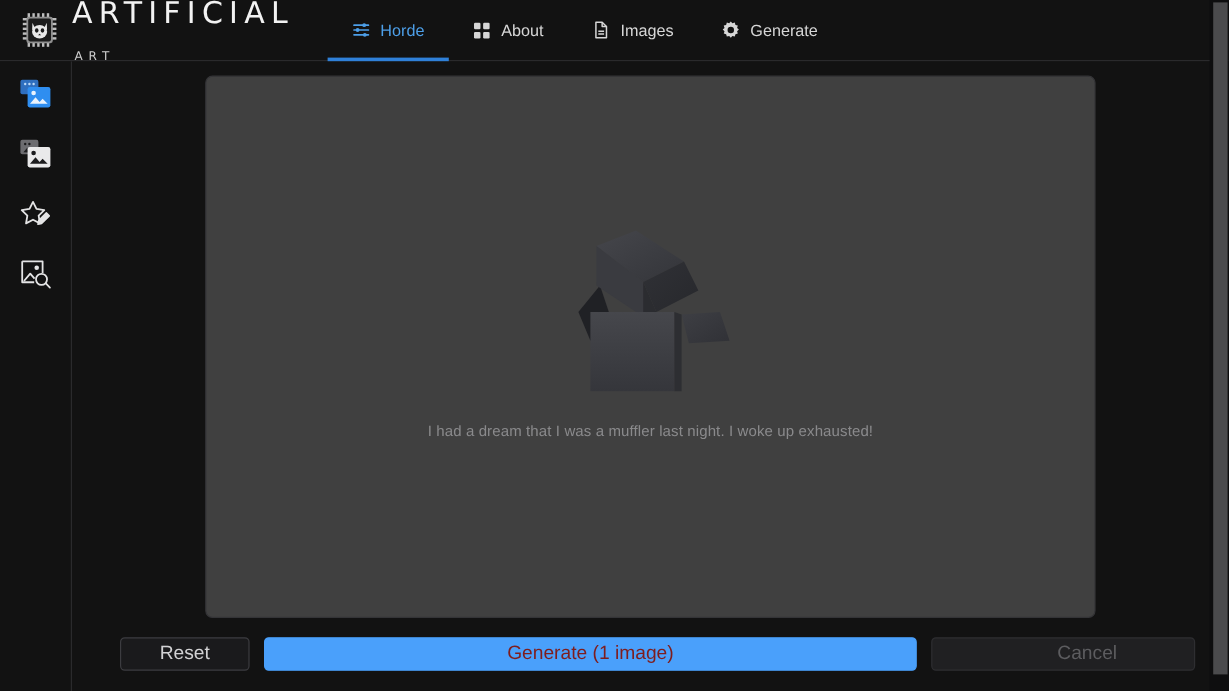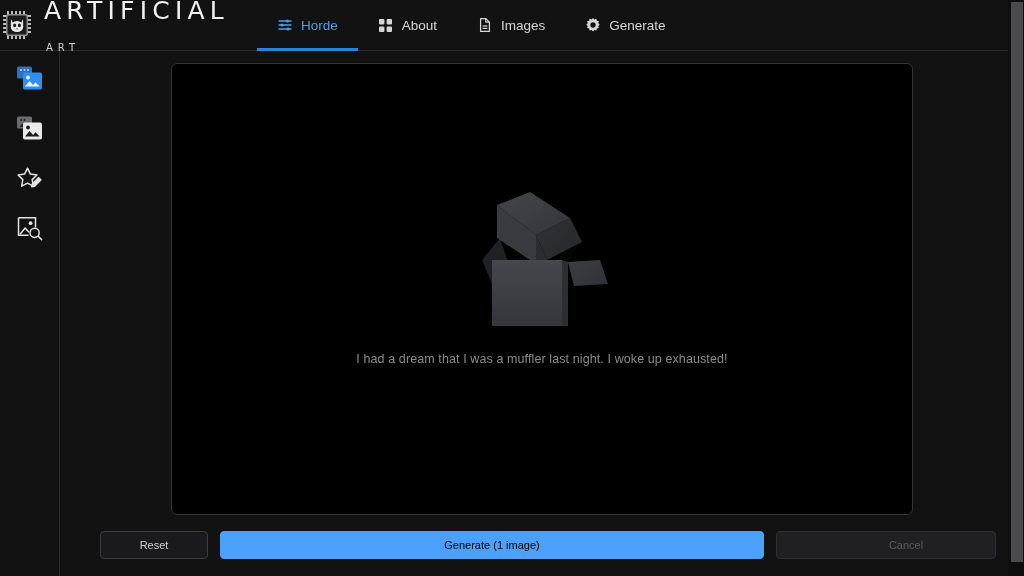--- a/index.html
+++ b/index.html
@@ -18,21 +18,21 @@
 
   
   .header {
     position: relative;
     height: 51px;
     flex: 0 0 51px;
     display: flex;
     align-items: center;
     background: #121212;
     border-bottom: 1px solid #2a2a2c;
-    padding-left: 0;
+    padding-left: 16px;
   }
   .brand { display: flex; align-items: center; gap: 10px; user-select: none; }
   .chip-logo { width: 34px; height: 34px; display:block; }
   .brand-text { display: flex; flex-direction: column; line-height: 1; }
   .brand-main {
     font-size: 25px;
     letter-spacing: 5.2px;
     color: #f2f2f2;
     font-weight: 400;
     font-family: "DejaVu Sans", sans-serif;
@@ -89,21 +89,21 @@
     flex: 1 1 auto;
     display: flex; flex-direction: column;
     min-width: 0;
     padding: 12px 14px 0 14px;
   }
 
   .panel {
     margin: 0 auto;
     width: 742px;
     height: 463px;
-    background: #000000;
+    background: #404040;
     border: 1px solid #343437;
     border-radius: 6px;
     display: flex; flex-direction: column;
     align-items: center; justify-content: center;
     position: relative;
   }
   .empty-wrap { display: flex; flex-direction: column; align-items: center; transform: translateY(-16px); }
   .empty-box { width: 180px; height: 150px; display: block; }
   .empty-msg {
     margin-top: 22px;
@@ -116,36 +116,36 @@
   .actions {
     display: flex;
     align-items: center;
     gap: 12px;
     padding: 14px 14px 14px 26px;
     height: 62px;
   }
   .btn {
     height: 28px;
     border-radius: 4px;
-    font-size: 11px;
+    font-size: 16px;
     display: flex; align-items: center; justify-content: center;
     cursor: pointer;
     border: 1px solid transparent;
     user-select: none;
   }
   .btn-reset {
     width: 108px;
     background: #1a1a1c;
     border-color: #3c3c40;
     color: #d2d2d4;
   }
   .btn-generate {
     flex: 1 1 auto;
     background: #4aa0fb;
-    color: #000000;
+    color: #7f1d1d;
     border-color: #4aa0fb;
   }
   .btn-cancel {
     width: 220px;
     background: #202022;
     border-color: #2e2e31;
     color: #5c5c5f;
     cursor: default;
     padding-left: 40px;
   }

